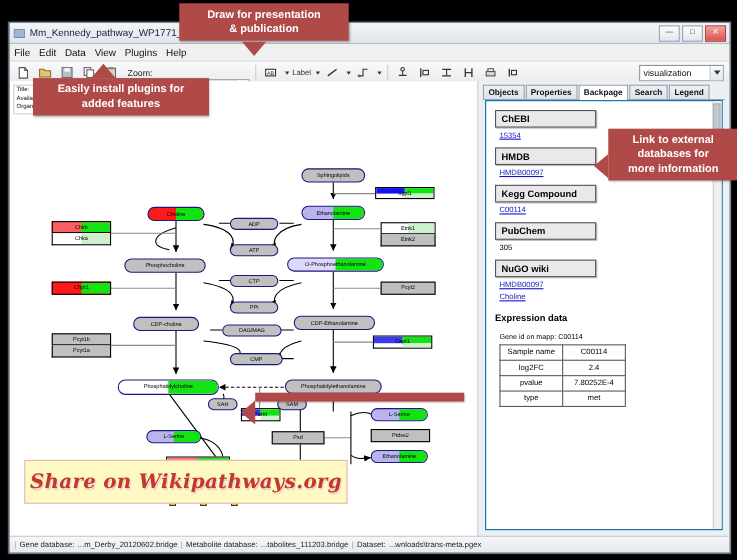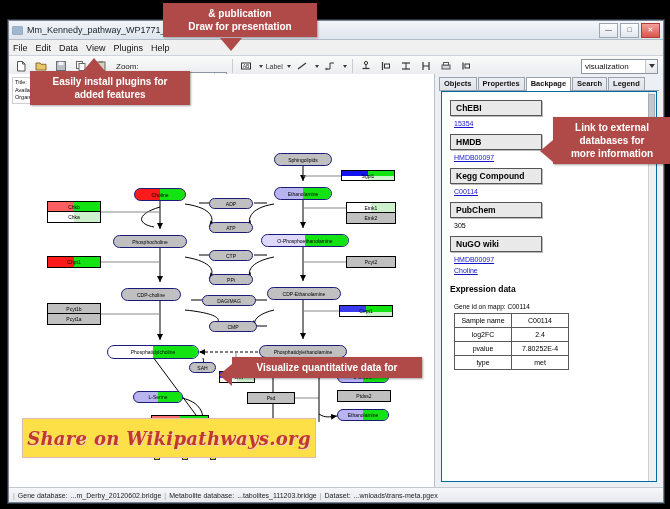--- a/index.html
+++ b/index.html
@@ -81,21 +81,21 @@
 
   
   .callout{position:absolute;background:#b04a48;color:#fff;font-weight:bold;text-align:center;
            font-size:10px;line-height:13px;padding:4px 7px;box-shadow:1px 1px 2px rgba(0,0,0,.35);z-index:40;}
   .arrow-dn{position:absolute;width:0;height:0;border-left:11px solid transparent;border-right:11px solid transparent;
             border-top:13px solid #b04a48;z-index:40;}
   .arrow-up{position:absolute;width:0;height:0;border-left:11px solid transparent;border-right:11px solid transparent;
             border-bottom:13px solid #b04a48;z-index:40;}
   .arrow-lf{position:absolute;width:0;height:0;border-top:11px solid transparent;border-bottom:11px solid transparent;
             border-right:13px solid #b04a48;z-index:40;}
-  .share{position:absolute;left:22px;top:418px;width:292px;height:38px;background:#fde047;border:1px solid #e0b9b6;
+  .share{position:absolute;left:22px;top:418px;width:292px;height:38px;background:#fef9c3;border:1px solid #e0b9b6;
          display:flex;align-items:center;justify-content:center;z-index:45;}
   .share span{font-size:18px;font-style:italic;font-weight:bold;color:#c0392b;
               text-shadow:1px 1px 0 #f0cfcb;font-family:"DejaVu Serif",serif;letter-spacing:.3px;}
 
   
   .node{position:absolute;box-sizing:border-box;font-size:5px;color:#000;display:flex;align-items:center;
         justify-content:center;text-align:center;line-height:6px;overflow:hidden;white-space:nowrap;}
   .metab{border:1px solid #1a1a7a;border-radius:7px;background:#c0c0c0;}
   .gene{border:1px solid #000;background:#c0c0c0;}
   .lbl{position:relative;z-index:2;}
@@ -538,39 +538,38 @@
       <span class="sbsep">|</span>
       <span>Metabolite database:</span>
       <span>...tabolites_111203.bridge</span>
       <span class="sbsep">|</span>
       <span>Dataset:</span>
       <span>...wnloads\trans-meta.pgex</span>
     </div>
   </div>
 
   <div class="callout" style="left:163px;top:3px;width:140px;">
+    <div>Draw for presentation</div>
     <div>&amp; publication</div>
-    <div>Draw for presentation</div>
   </div>
   <div class="arrow-dn" style="left:220px;top:38px;"></div>
 
   <div class="callout" style="left:30px;top:71px;width:146px;">
     <div>Easily install plugins for</div>
     <div>added features</div>
   </div>
   <div class="arrow-up" style="left:83px;top:58px;"></div>
 
   <div class="callout" style="left:553px;top:117px;width:104px;">
     <div>Link  to external</div>
     <div>databases  for</div>
     <div>more information</div>
   </div>
   <div class="arrow-lf" style="left:540px;top:140px;"></div>
 
   <div class="callout" style="left:232px;top:357px;width:176px;">
-    <div>Visualize quantitative data  for</div>
   </div>
   <div class="arrow-lf" style="left:219px;top:364px;"></div>
 
   <div class="share">
     <span>Share on Wikipathways.org</span>
   </div>
 </div>
 
 </body></html>

